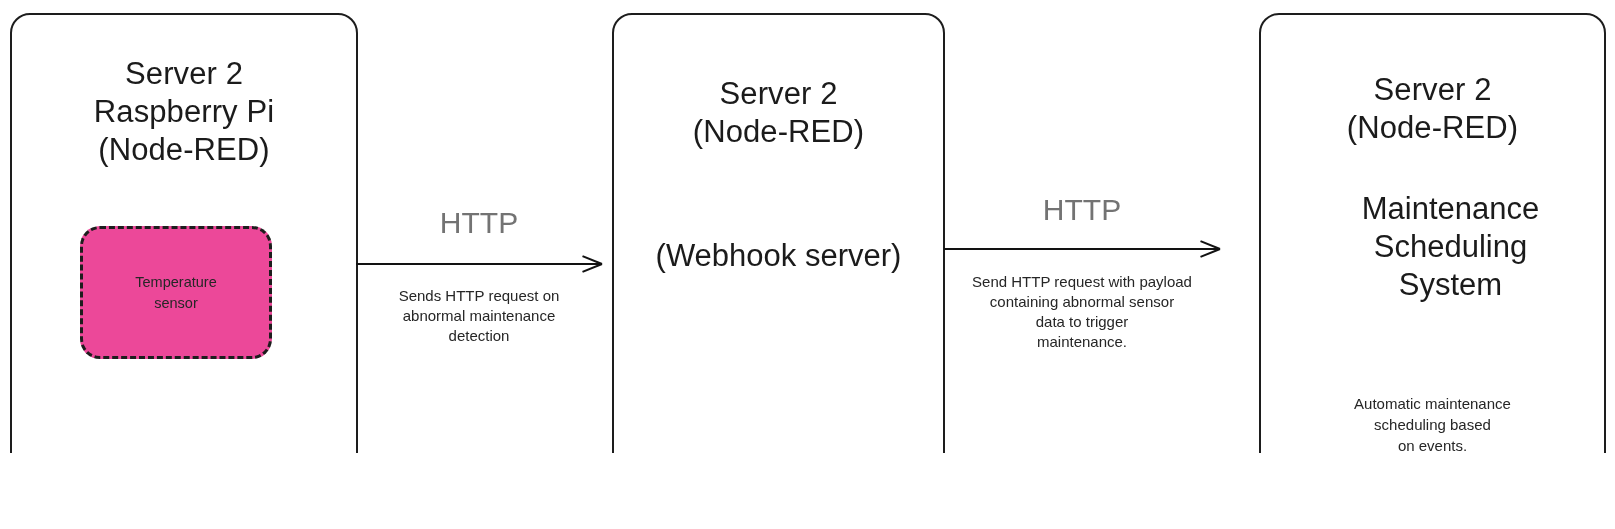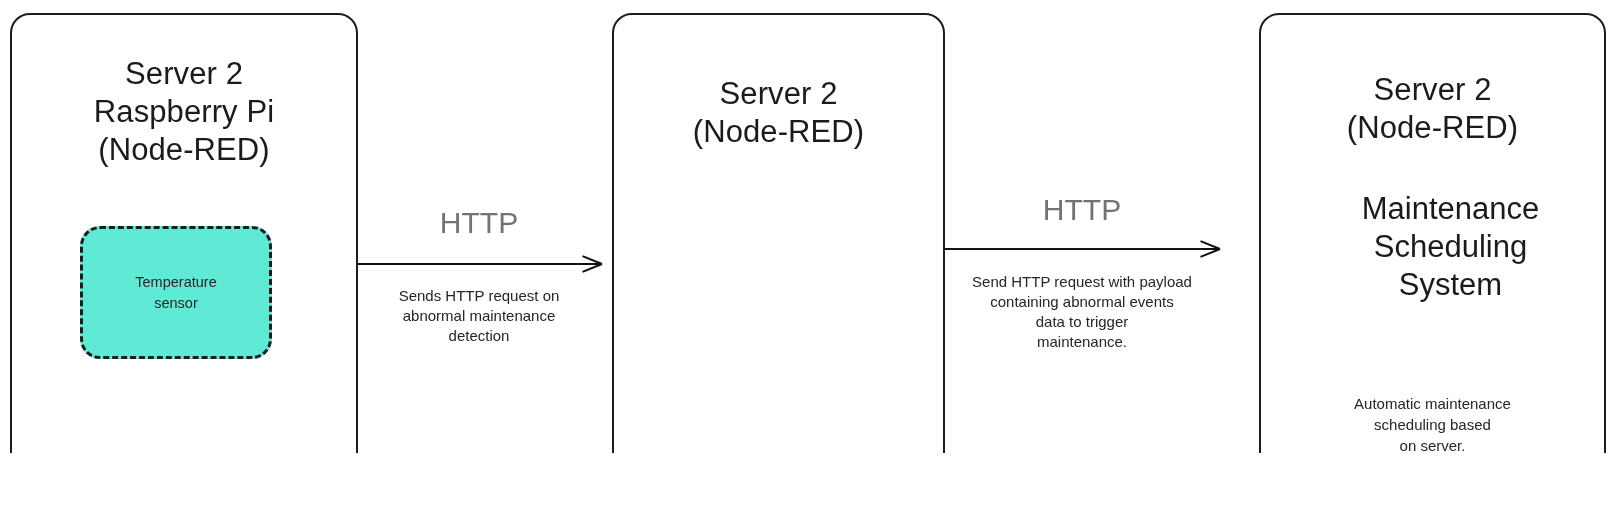--- a/index.html
+++ b/index.html
@@ -69,21 +69,21 @@
     color: #262626;
   }
   #node-server3 .node-caption { top: 378px; }
 
   
   .inner-dashed {
     position: absolute;
     box-sizing: border-box;
     border: 3px dashed #1d1d1d;
     border-radius: 20px;
-    background: #5eead4;
+    background: #ec4899;
     display: flex;
     align-items: center;
     justify-content: center;
   }
   #sensor-box { left: 68px; top: 211px; width: 192px; height: 133px; }
   .inner-dashed .inner-label {
     font-size: 14.5px;
     line-height: 21px;
     white-space: pre-line;
     text-align: center;
@@ -164,39 +164,40 @@
         <i class="down"></i>
     </div>
     <div class="conn-label secondary">Sends HTTP request on
 abnormal maintenance
 detection</div>
   </div>
 
   <div class="node" id="node-webhook">
     <div class="node-title">Server 2
 (Node-RED)</div>
+    <div class="node-subtitle">(Webhook server)</div>
   </div>
 
   <div class="connector" id="connector-2">
     <div class="conn-label primary">HTTP</div>
     <div class="conn-line"></div>
     <div class="conn-head-open">
       <i class="up"></i>
         <i class="down"></i>
     </div>
     <div class="conn-label secondary">Send HTTP request with payload
-containing abnormal events
+containing abnormal sensor
 data to trigger
 maintenance.</div>
   </div>
 
   <div class="node" id="node-server3">
     <div class="node-title">Server 2
 (Node-RED)</div>
     <div class="node-subtitle">Maintenance
 Scheduling
 System</div>
     <div class="node-caption">Automatic maintenance
 scheduling based
-on server.</div>
+on events.</div>
   </div>
 
 </div>
 
 </body></html>

